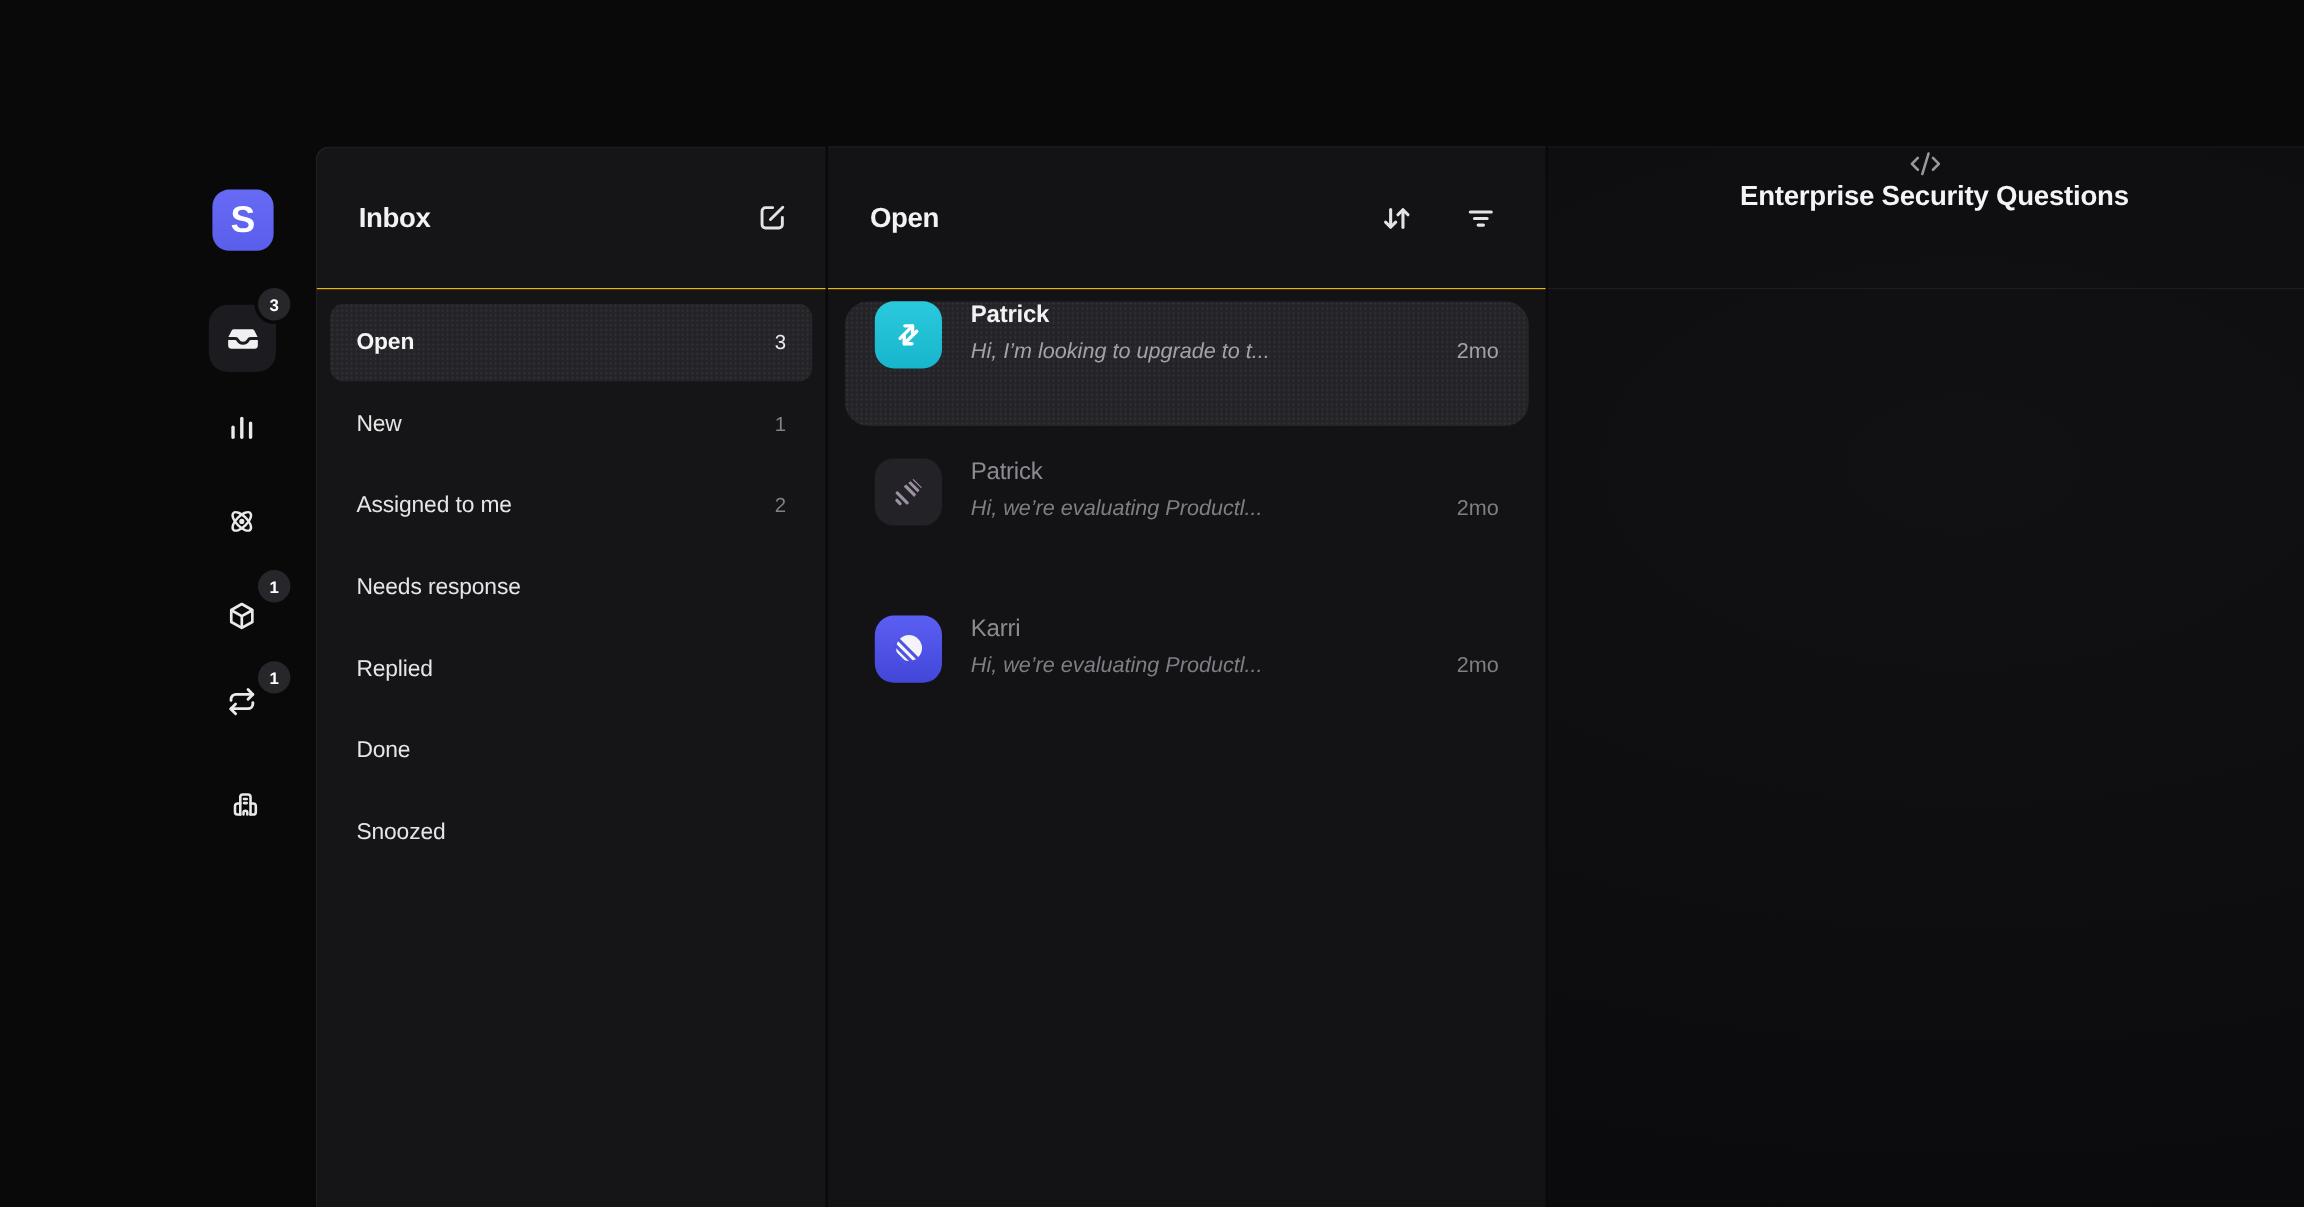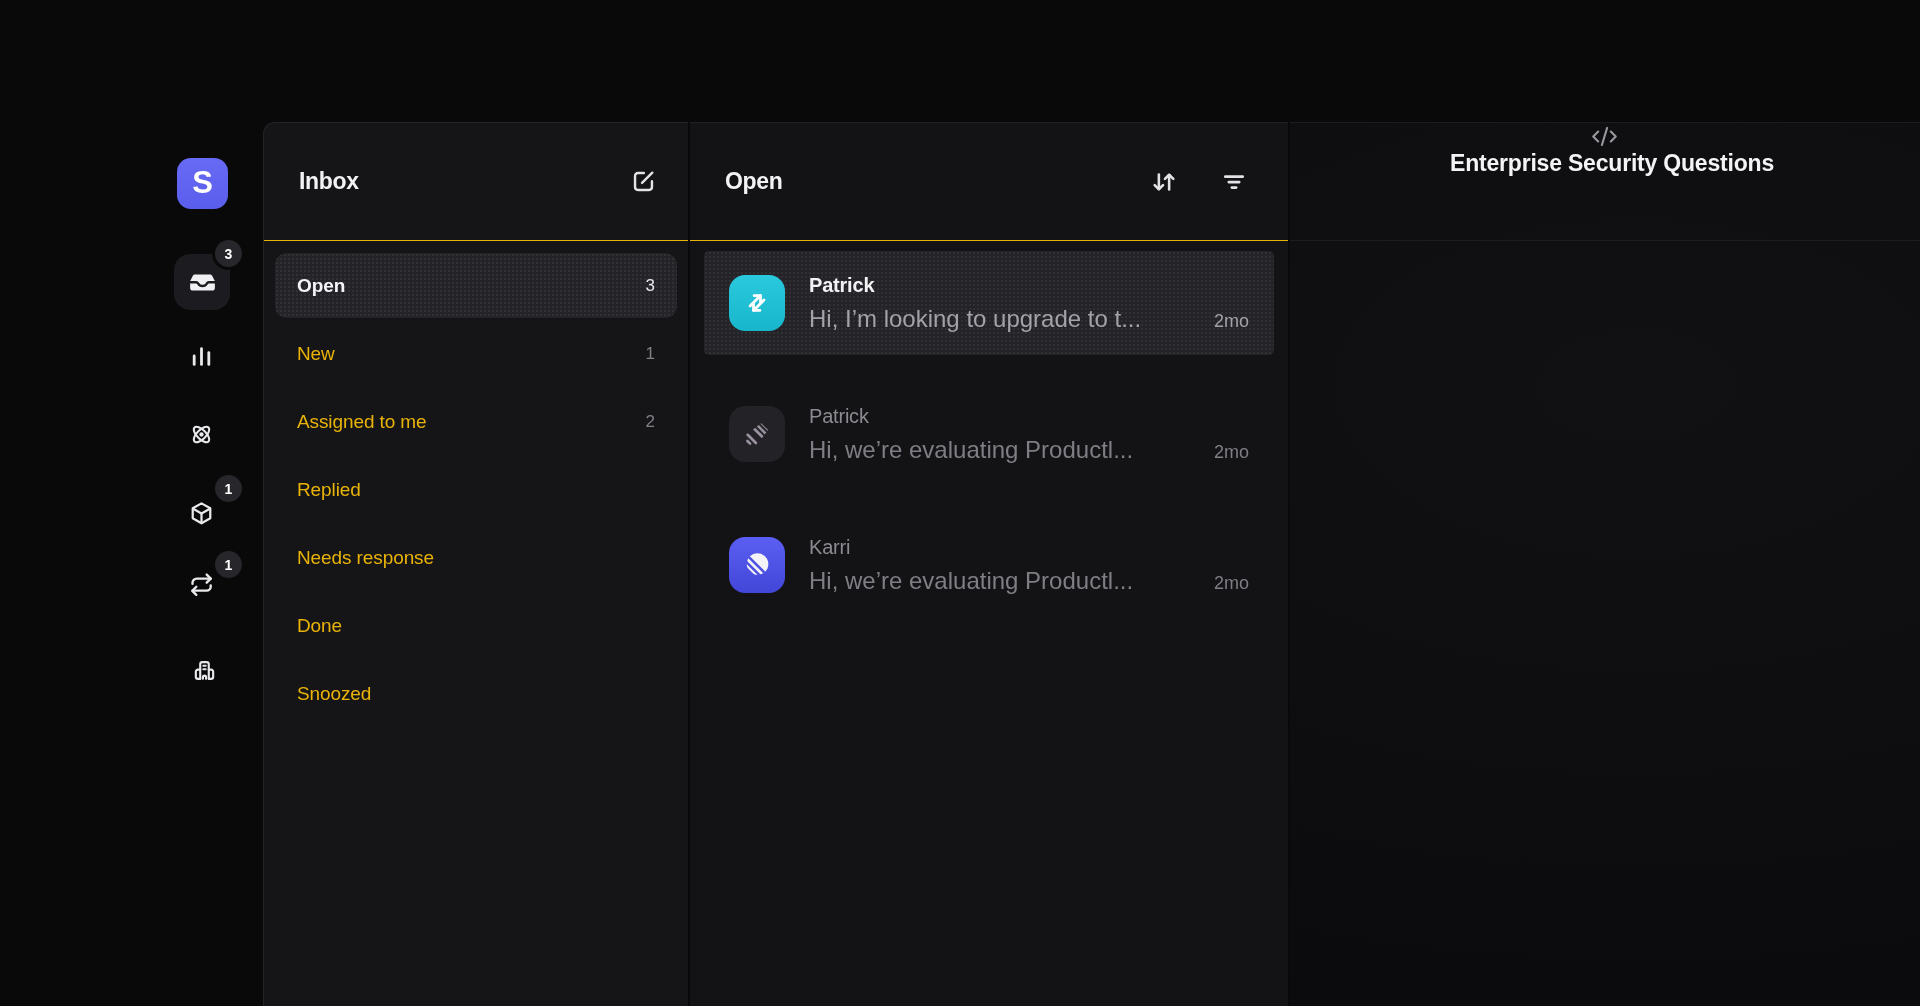--- a/index.html
+++ b/index.html
@@ -35,42 +35,42 @@
   .panel-detail .phead{padding:0 30px 0 28px;border-bottom:1px solid #1d1d21;flex-direction:column;}
   .ptitle{font-size:23px;font-weight:700;letter-spacing:-0.3px;color:#f2f2f4;margin:0;}
   .icon-btn{margin-left:auto;background:none;border:none;padding:0;cursor:pointer;display:flex;
             align-items:center;justify-content:center;color:#dcdce0;}
   .icon-btn + .icon-btn{margin-left:42px;}
 
   
   .views{padding:12px 11px;}
   .view-row{height:65px;margin-bottom:3px;border-radius:12px;display:flex;align-items:center;
             padding:0 22px;box-sizing:border-box;cursor:pointer;}
-  .view-row .vlabel{flex:1;font-size:19px;font-weight:500;color:#eab308;letter-spacing:-0.1px;}
+  .view-row .vlabel{flex:1;font-size:19px;font-weight:500;color:#e5e5e5;letter-spacing:-0.1px;}
   .view-row .vcount{font-size:17px;color:#808087;}
   .texture{background-color:#232328;
            background-image:radial-gradient(rgba(255,255,255,0.06) 1px,rgba(255,255,255,0) 1.1px);
            background-size:4px 4px;}
   .view-row.selected .vlabel{color:#f5f5f7;font-weight:600;}
   .view-row.selected .vcount{color:#e9e9ed;}
 
   
   .convs{padding:10px 14px;}
-  .conv{height:104px;margin-bottom:27px;border-radius:5px;display:flex;align-items:center;
+  .conv{height:104px;margin-bottom:27px;border-radius:20px;display:flex;
         gap:24px;padding:0 25px;box-sizing:border-box;cursor:pointer;}
   .avatar{width:56px;height:56px;border-radius:16px;flex-shrink:0;display:flex;
           align-items:center;justify-content:center;}
   .avatar.teal{background:linear-gradient(180deg,#2bc9dd 0%,#18b6cc 100%);}
   .avatar.dim{background:#232327;}
   .avatar.indigo{background:linear-gradient(180deg,#5a5ef2 0%,#4347d8 100%);}
   .meta{flex:1;min-width:0;}
   .cname{font-size:20px;font-weight:600;color:#f2f2f5;margin-bottom:8px;letter-spacing:-0.2px;}
   .conv.read .cname{color:#8b8b92;font-weight:500;}
   .cline{display:flex;align-items:baseline;}
-  .cpre{flex:1;min-width:0;font-size:24px;color:#a2a2a9;white-space:nowrap;overflow:hidden;}
+  .cpre{flex:1;min-width:0;font-size:18px;color:#a2a2a9;white-space:nowrap;overflow:hidden;font-style:italic;}
   .ctime{margin-left:4px;font-size:18px;color:#a2a2a9;flex-shrink:0;}
   .conv.read .cpre,.conv.read .ctime{color:#7e7e85;}
 
   
   .dtitle{font-size:23px;font-weight:700;letter-spacing:-0.2px;color:#f4f4f6;margin:0 0 0 16px;}
   .detail-body{height:calc(100% - 118px);}
   svg{display:block;}
 </style>
 </head>
 <body>
@@ -170,25 +170,25 @@
       </div>
       <div class="view-row">
         <span class="vlabel">New</span>
         <span class="vcount">1</span>
       </div>
       <div class="view-row">
         <span class="vlabel">Assigned to me</span>
         <span class="vcount">2</span>
       </div>
       <div class="view-row">
+        <span class="vlabel">Needs response</span>
+        <span class="vcount"></span>
+      </div>
+      <div class="view-row">
         <span class="vlabel">Replied</span>
-        <span class="vcount"></span>
-      </div>
-      <div class="view-row">
-        <span class="vlabel">Needs response</span>
         <span class="vcount"></span>
       </div>
       <div class="view-row">
         <span class="vlabel">Done</span>
         <span class="vcount"></span>
       </div>
       <div class="view-row">
         <span class="vlabel">Snoozed</span>
         <span class="vcount"></span>
       </div>

